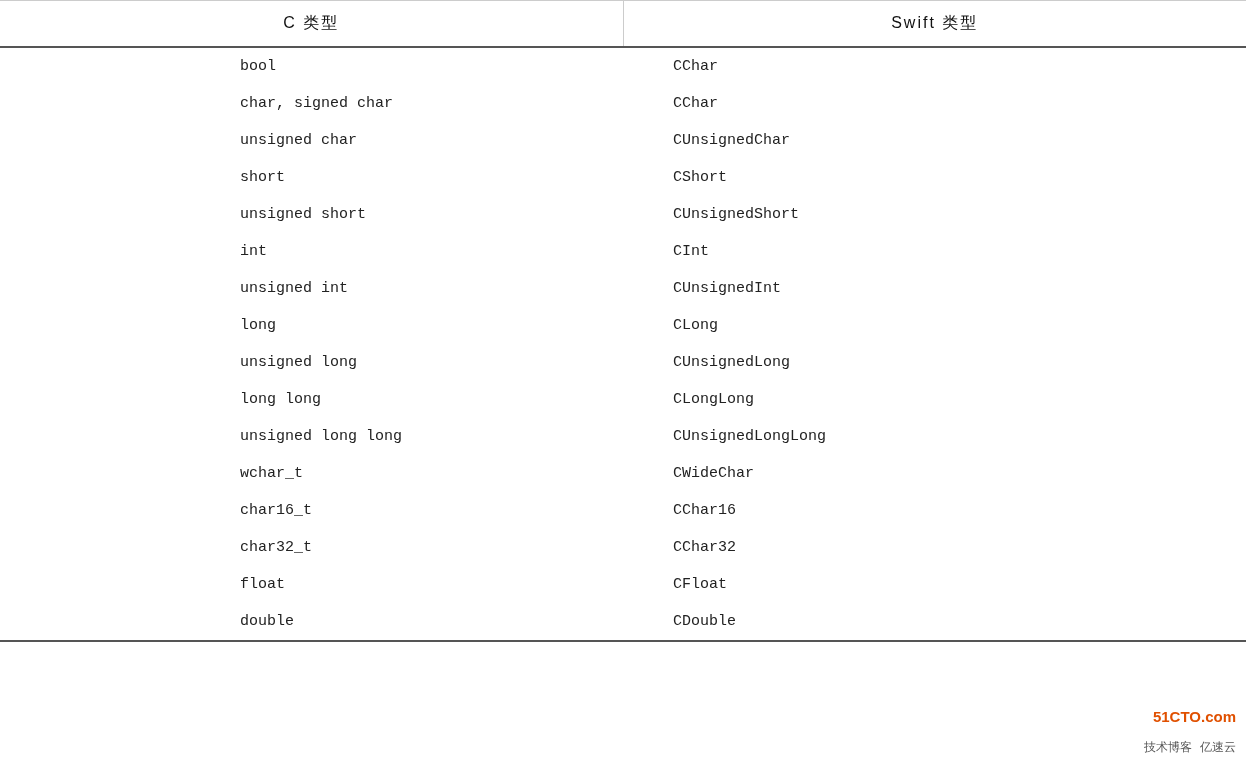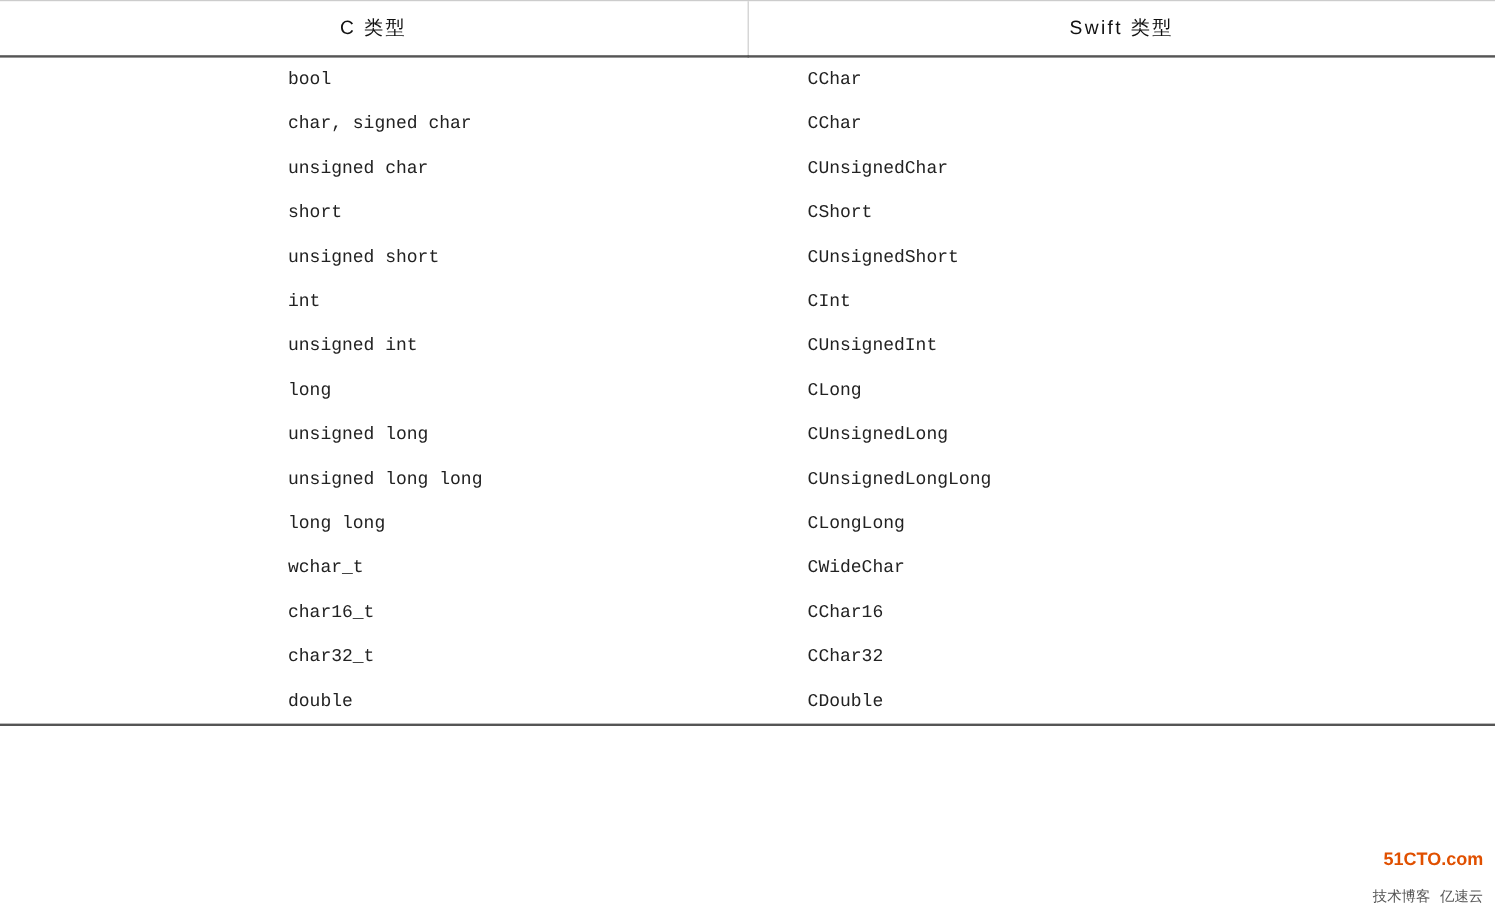--- a/index.html
+++ b/index.html
@@ -147,38 +147,42 @@
         </tr>
         <tr>
           <td class="col-c">long</td>
           <td class="col-swift">CLong</td>
         </tr>
         <tr>
           <td class="col-c">unsigned long</td>
           <td class="col-swift">CUnsignedLong</td>
         </tr>
         <tr>
+          <td class="col-c">long long</td>
+          <td class="col-swift">CLongLong</td>
+        </tr>
+        <tr>
           <td class="col-c">unsigned long long</td>
           <td class="col-swift">CUnsignedLongLong</td>
-        </tr>
-        <tr>
-          <td class="col-c">long long</td>
-          <td class="col-swift">CLongLong</td>
         </tr>
         <tr>
           <td class="col-c">wchar_t</td>
           <td class="col-swift">CWideChar</td>
         </tr>
         <tr>
           <td class="col-c">char16_t</td>
           <td class="col-swift">CChar16</td>
         </tr>
         <tr>
           <td class="col-c">char32_t</td>
           <td class="col-swift">CChar32</td>
+        </tr>
+        <tr>
+          <td class="col-c">float</td>
+          <td class="col-swift">CFloat</td>
         </tr>
         <tr>
           <td class="col-c">double</td>
           <td class="col-swift">CDouble</td>
         </tr>
       </tbody>
   </table>
   <div class="bottom-border"></div>
 </div>
 

